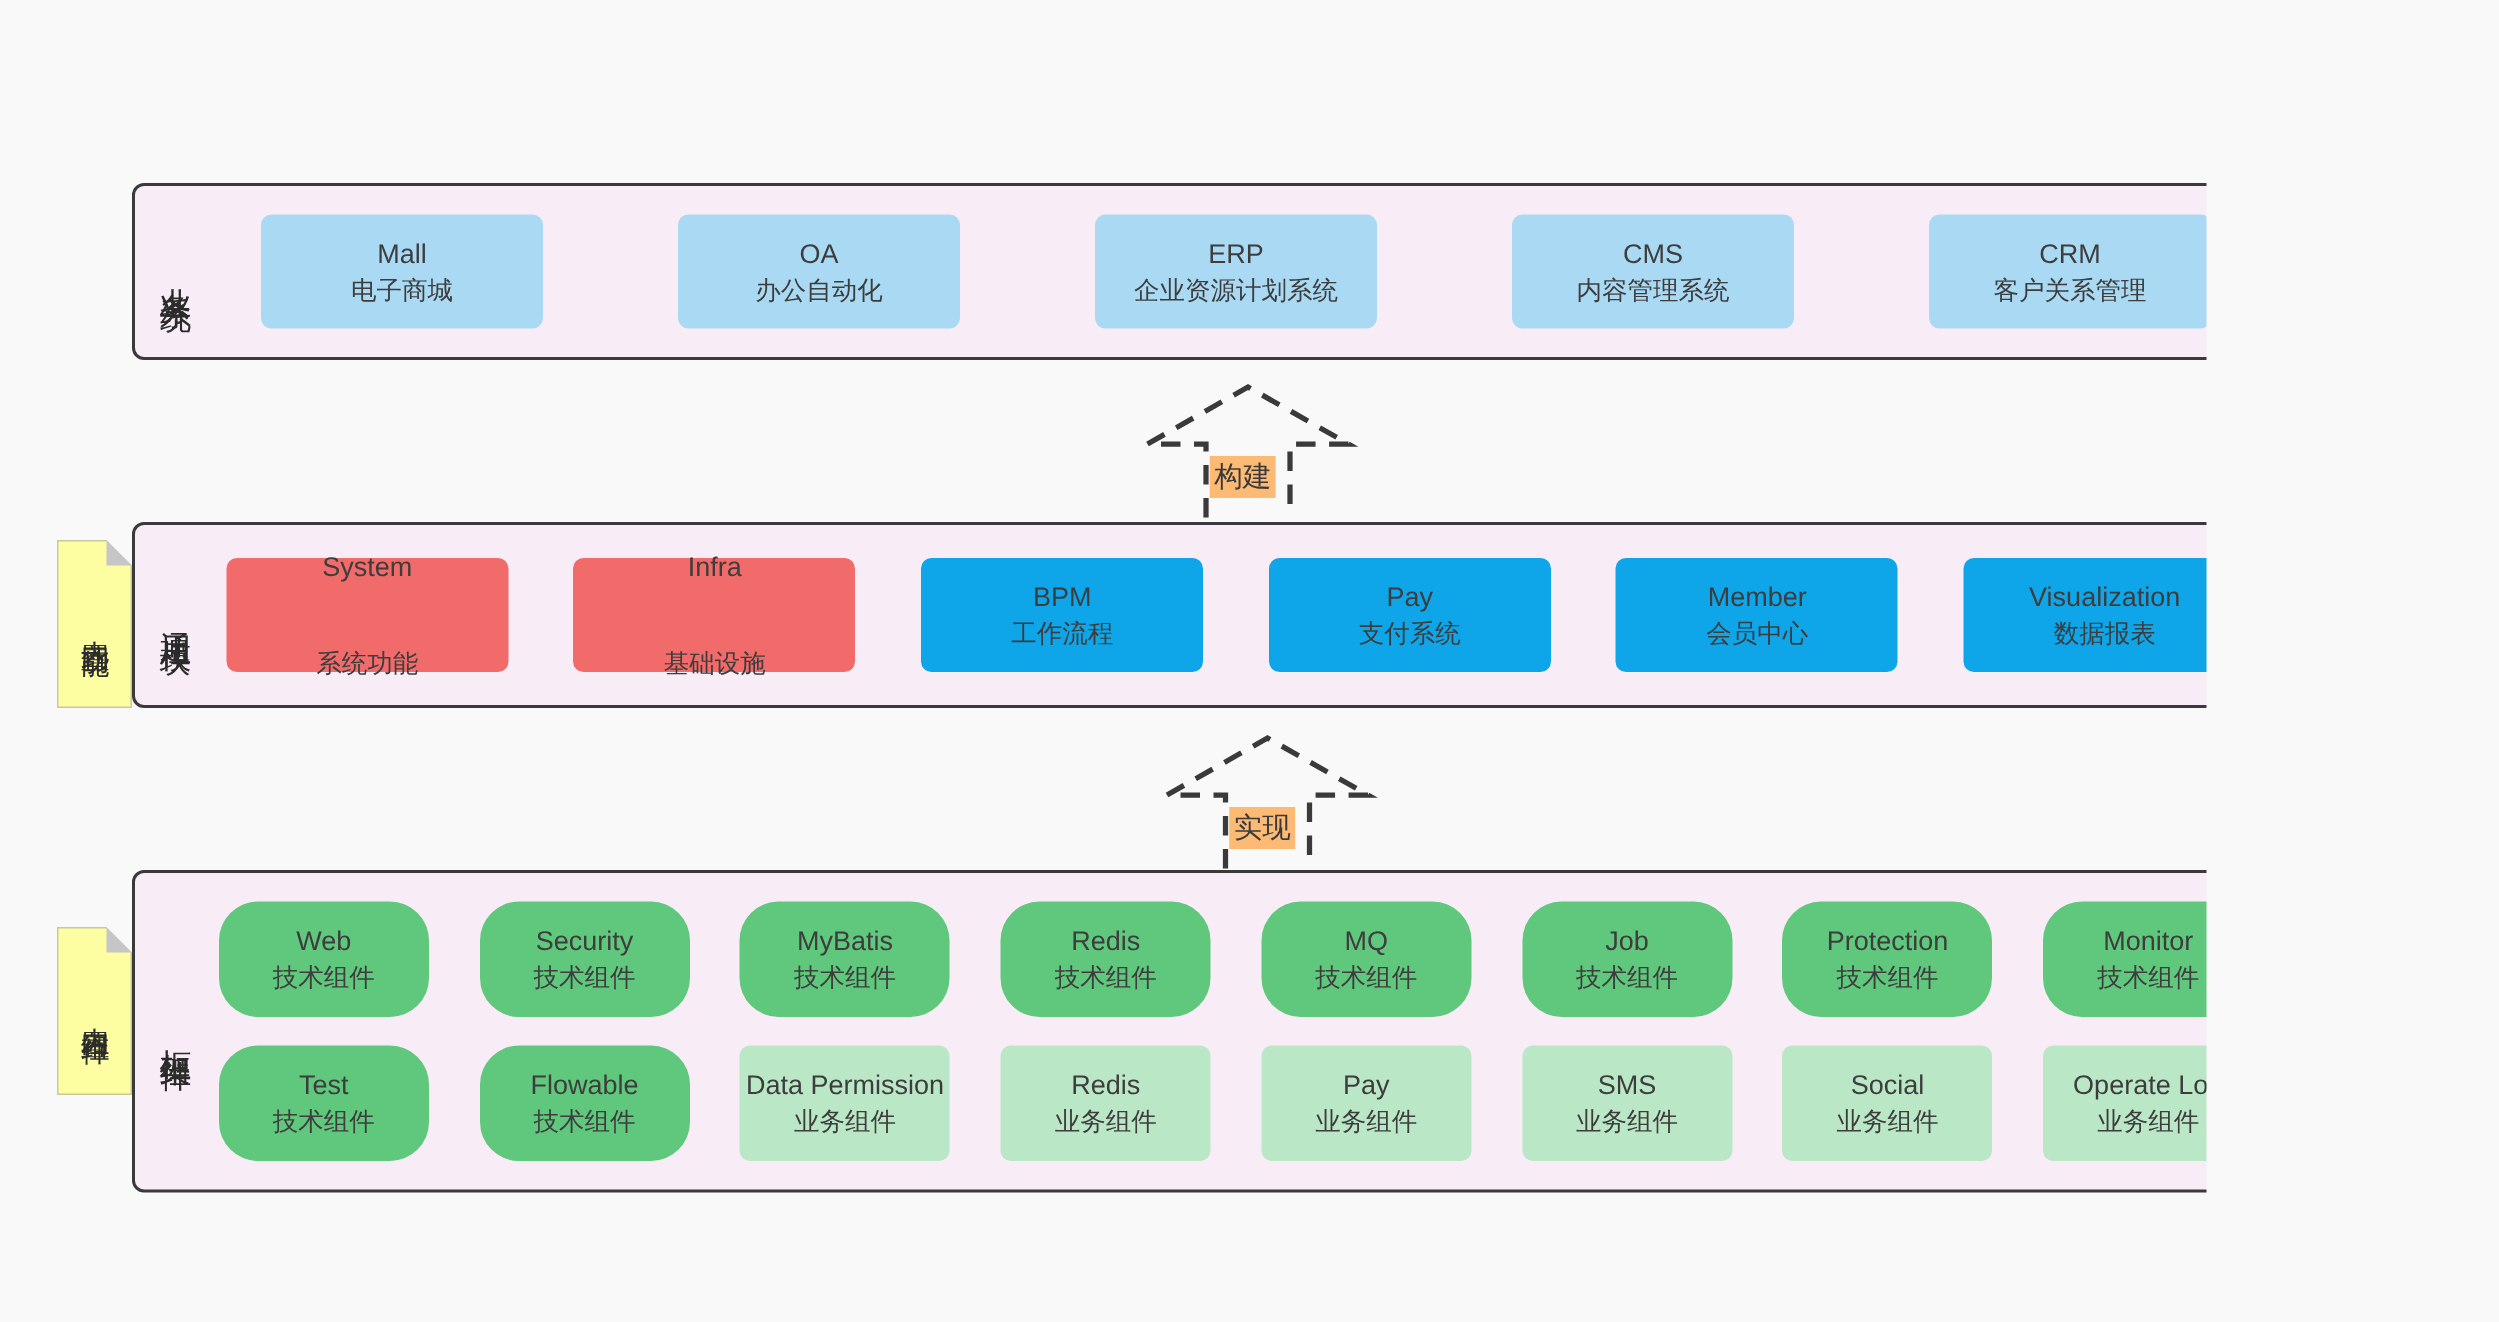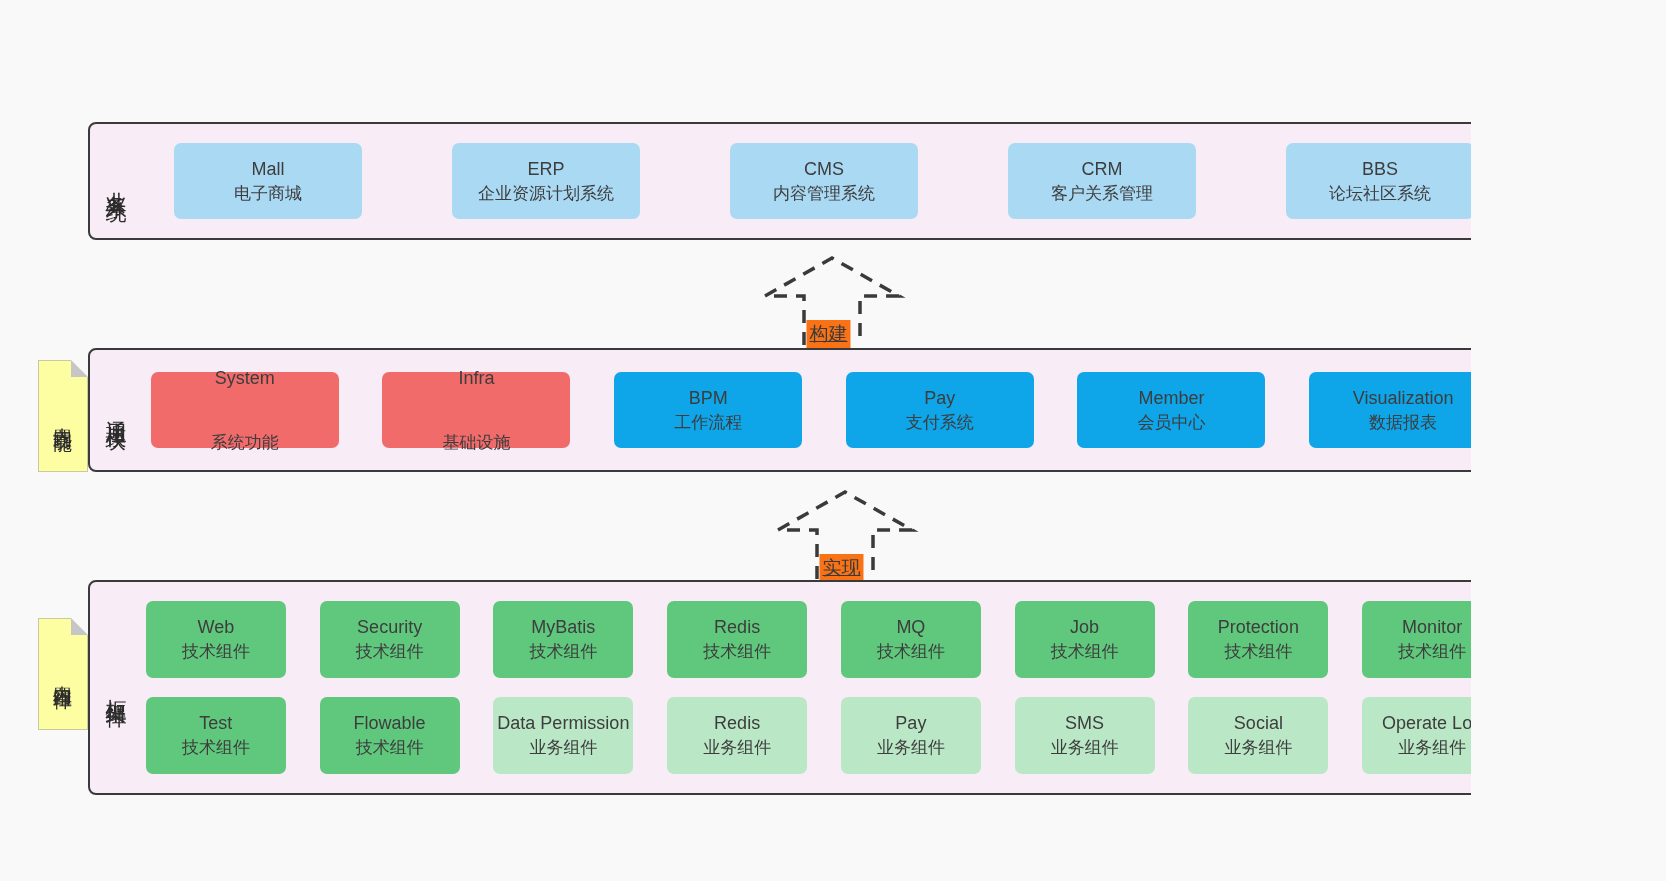--- a/index.html
+++ b/index.html
@@ -33,21 +33,21 @@
   .box {
     width:188px; height:76px; border-radius:7px;
     display:flex; flex-direction:column; align-items:center; justify-content:center;
     text-align:center; line-height:1.45; font-size:18px; color:#3d3d3d;
   }
   .sec-3 .box { width:140px; height:77px; font-size:18px; line-height:1.4; }
   .box .sub { font-size:17px; }
   .box-blue  { background:#a9d9f3; }
   .box-red   { background:#f26b6b;gap:40px; }
   .box-pink  { background:#0ea5e9; }
-  .box-gdark { background:#60c87c; }
+  .box-gdark { background:#60c87c;border-radius:26px; }
   .box-glite { background:#bae7c6; }
   .tight { line-height:1.22; }
 
   
   .sticky {
     position:absolute; left:38px; width:50px; height:112px;
     background:#fdfda2; border:1px solid #c9c9a0;
     display:flex; align-items:center; justify-content:center;
     z-index:3;
   }
@@ -59,51 +59,51 @@
   .sticky .v-label { font-size:19px; letter-spacing:2px; padding:0; }
   .sticky-2 { top:360px; }
   .sticky-3 { top:618px; }
 
   
   .arrow { position:absolute; width:150px; height:95px; }
   .arrow-1 { left:757px; top:252px; }
   .arrow-2 { left:770px; top:486px; }
   .arrow svg { display:block; }
   .arrow-label {
-    position:absolute; left:50%; top:68px; transform:translateX(-58%);
-    background:#f97316; padding:1px 3px; font-size:19px; color:#3a3a3a;text-decoration:underline;
+    position:absolute; left:50%; top:52px; transform:translateX(-58%);
+    background:#fdba74; padding:1px 3px; font-size:19px; color:#3a3a3a;
   }
 </style>
 </head>
 <body>
 
 <div class="canvas">
 
   <div class="section sec-1">
     <div class="v-label">业务系统</div>
     <div class="items">
       <div class="box box-blue">
         <span>Mall</span>
         <span class="sub">电子商城</span>
       </div>
       <div class="box box-blue">
+        <span>OA</span>
+        <span class="sub">办公自动化</span>
+      </div>
+      <div class="box box-blue">
         <span>ERP</span>
         <span class="sub">企业资源计划系统</span>
       </div>
       <div class="box box-blue">
         <span>CMS</span>
         <span class="sub">内容管理系统</span>
       </div>
       <div class="box box-blue">
         <span>CRM</span>
         <span class="sub">客户关系管理</span>
-      </div>
-      <div class="box box-blue">
-        <span>BBS</span>
-        <span class="sub">论坛社区系统</span>
       </div>
     </div>
   </div>
 
   <div class="arrow arrow-1">
     <svg width="150" height="95" viewBox="0 0 150 95">
       <path d="M47 93 L47 44 L8 44 L75 6 L142 44 L103 44 L103 93" fill="none" stroke="#3a3a3a" stroke-width="3.5" stroke-dasharray="13 9"></path>
     </svg>
     <div class="arrow-label">构建</div>
   </div>

